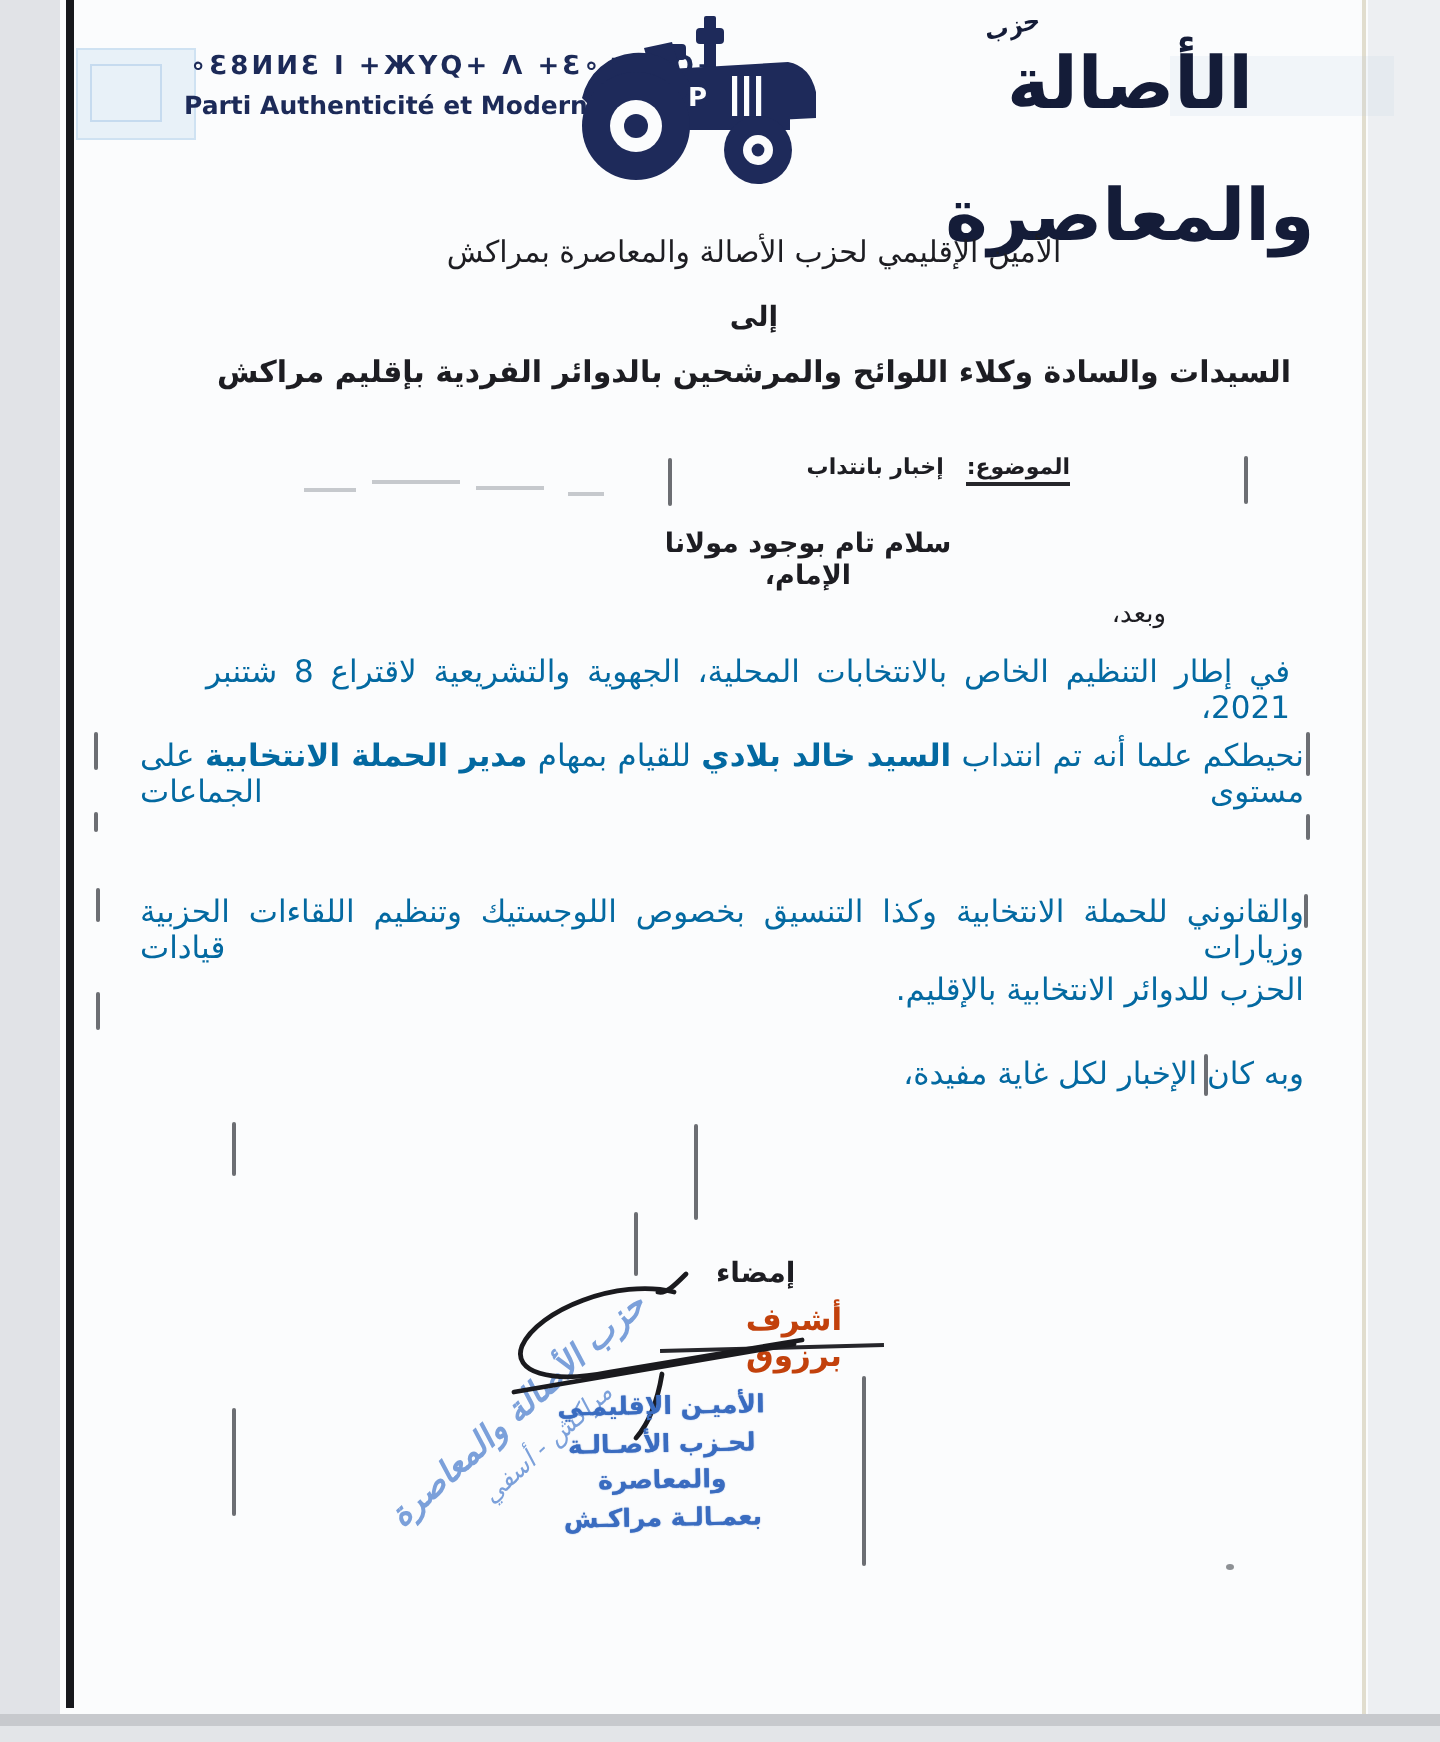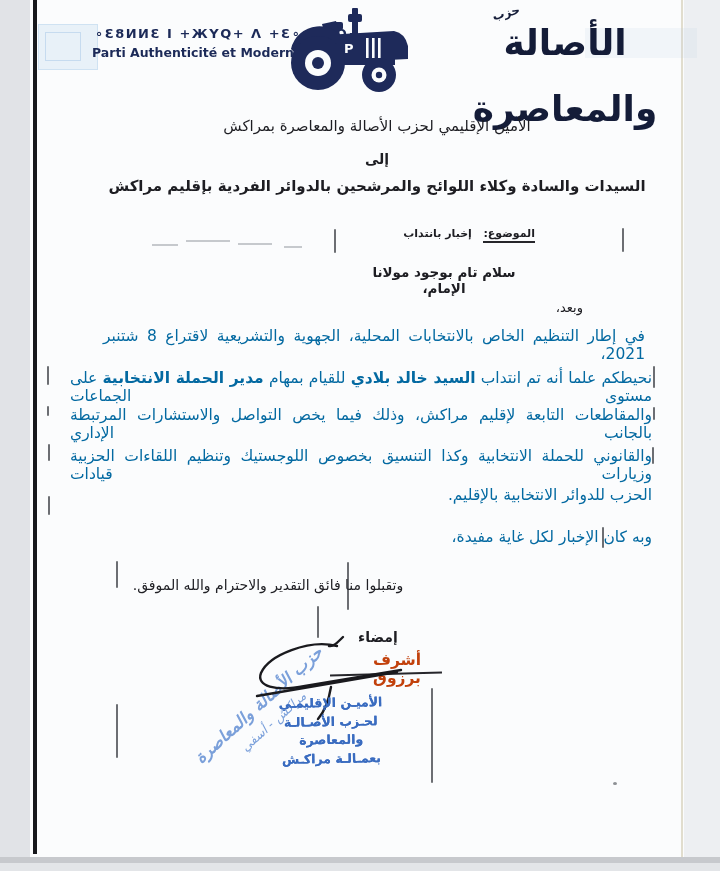--- a/index.html
+++ b/index.html
@@ -19,21 +19,21 @@
   .party-fr{position:absolute;left:92px;top:45px;font-size:12.5px;font-weight:bold;color:#1c2a58;}
   .logo{position:absolute;left:282px;top:2px;width:150px;height:95px;}
   .calligraphy{position:absolute;left:418px;top:10px;width:294px;height:68px;direction:rtl;text-align:center;font-size:36px;font-weight:bold;color:#141c38;letter-spacing:-1px;line-height:66px;}
   .hizb-small{position:absolute;left:492px;top:6px;font-size:12px;font-weight:bold;color:#141c38;transform:rotate(-14deg);}
   .recipient{position:absolute;left:70px;top:0;width:614px;text-align:center;direction:rtl;color:#1d1d22;}
   .recipient .l1{position:absolute;left:0;top:117px;width:100%;font-size:15px;font-weight:normal;}
   .recipient .l2{position:absolute;left:0;top:151px;width:100%;font-size:14px;font-weight:bold;}
   .recipient .l3{position:absolute;left:0;top:177px;width:100%;font-size:15px;font-weight:bold;}
   .subject{position:absolute;left:345px;top:227px;width:190px;direction:rtl;font-size:11px;font-weight:bold;color:#1d1d22;}
   .subject .lbl{border-bottom:2px solid #26262b;padding-bottom:1px;}
-  .salutation{position:absolute;left:328px;top:264px;width:152px;direction:rtl;text-align:center;font-size:13.5px;font-weight:bold;color:#1d1d22;margin-left:40px;}
+  .salutation{position:absolute;left:328px;top:264px;width:152px;direction:rtl;text-align:center;font-size:13.5px;font-weight:bold;color:#1d1d22;}
   .opening{position:absolute;right:137px;top:300px;direction:rtl;font-size:13px;color:#1d1d22;}
   .bodyline{position:absolute;direction:rtl;font-size:15.5px;color:#0369a1;}
   .just{text-align:justify;text-align-last:justify;}
   .b{font-weight:bold;}
   .p1{left:103px;right:75px;top:327px;}
   .p2a{left:70px;right:68px;top:369px;}
   .p2b{left:70px;right:68px;top:406px;}
   .p2c{left:70px;right:68px;top:447px;}
   .p2d{right:68px;left:300px;top:486px;text-align:right;}
   .p3{right:68px;left:300px;top:528px;text-align:right;}
@@ -105,25 +105,23 @@
     <span>إخبار بانتداب</span>
   </div>
 
   <div class="salutation">سلام تام بوجود مولانا الإمام،</div>
   <div class="opening">وبعد،</div>
 
   <div class="bodyline p1 just">في إطار التنظيم الخاص بالانتخابات المحلية، الجهوية والتشريعية لاقتراع 8 شتنبر 2021،</div>
   <div class="bodyline p2a just">
     <span>نحيطكم علما أنه تم انتداب </span><span class="b">السيد خالد بلادي</span><span> للقيام بمهام </span><span class="b">مدير الحملة الانتخابية</span><span> على مستوى الجماعات</span>
   </div>
-  <div class="bodyline p2b just">والمقاطعات التابعة لإقليم مراكش، وذلك فيما يخص التواصل والاستشارات المرتبطة بالجانب الإداري</div>
   <div class="bodyline p2c just">والقانوني للحملة الانتخابية وكذا التنسيق بخصوص اللوجستيك وتنظيم اللقاءات الحزبية وزيارات قيادات</div>
   <div class="bodyline p2d">الحزب للدوائر الانتخابية بالإقليم.</div>
   <div class="bodyline p3">وبه كان الإخبار لكل غاية مفيدة،</div>
-  <div class="closing">وتقبلوا منا فائق التقدير والاحترام والله الموفق.</div>
 
   <div class="sig-label">إمضاء</div>
   <div class="sig-name">أشرف برزوق</div>
   <div class="sig-underline"></div>
 
   <div class="stamp">
     <div class="s1">حزب الأصالة والمعاصرة</div>
     <div class="s2">مراكش - أسفي</div>
   </div>
 

